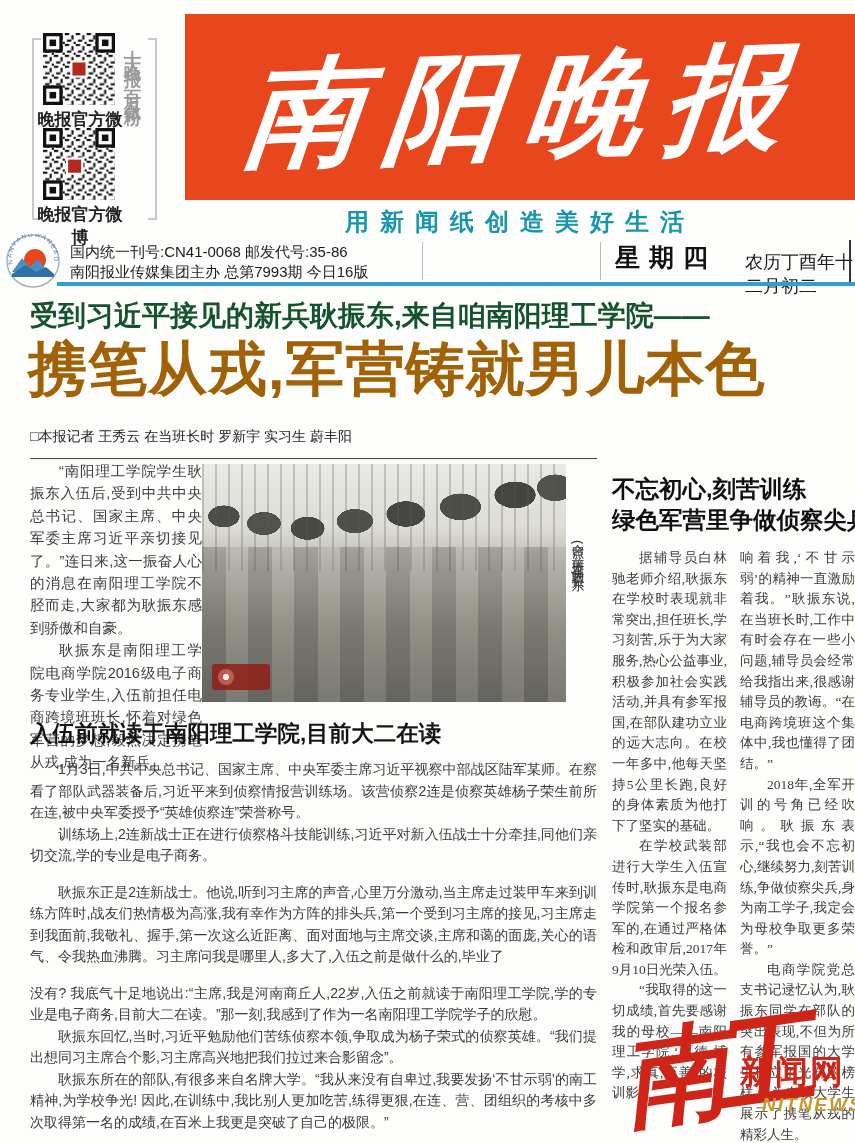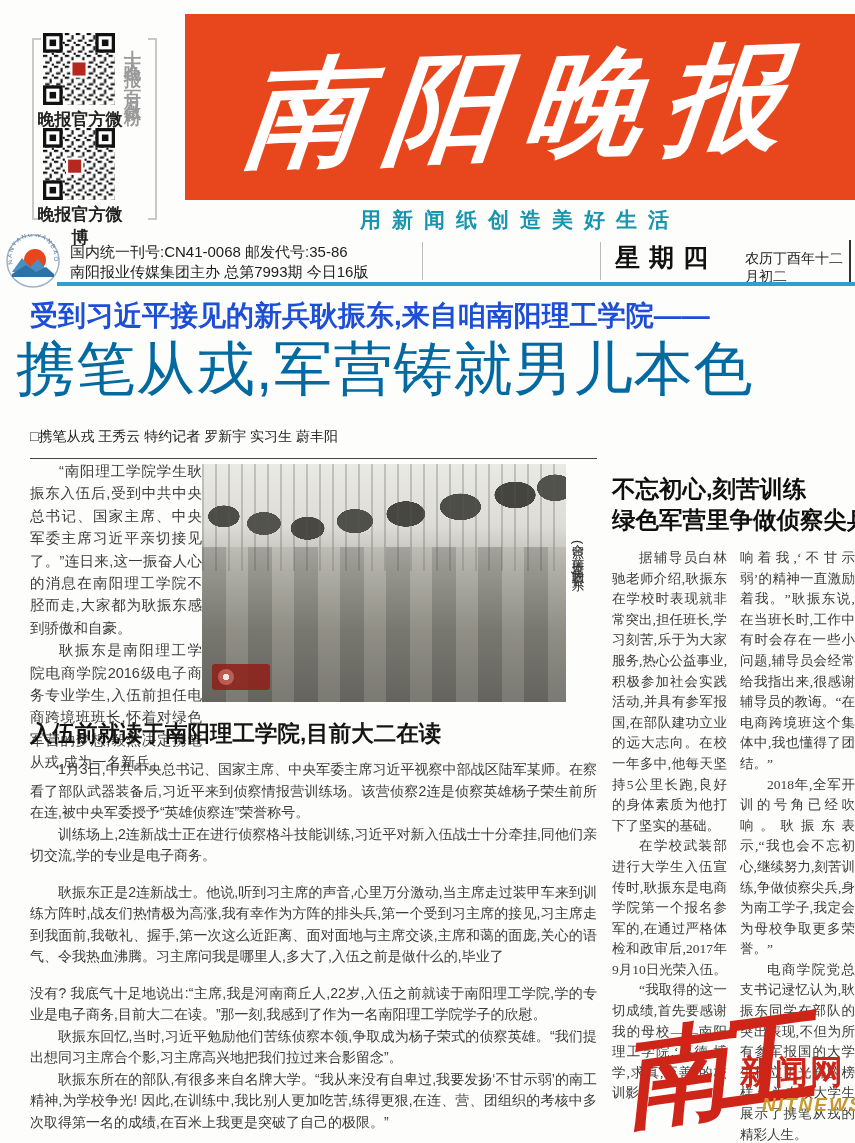--- a/index.html
+++ b/index.html
@@ -14,38 +14,38 @@
              border-top:2px solid #c9c9c9;border-bottom:2px solid #c9c9c9;}
   .qr{left:11px;width:72px;height:72px;}
   .qr-label{left:0;width:96px;text-align:center;font-size:17px;font-weight:700;color:#222;}
   .side-text{left:88px;top:6px;width:24px;height:190px;writing-mode:vertical-rl;
              font-size:17px;color:#9a9a9a;letter-spacing:7px;font-weight:600;line-height:24px;}
   #masthead{left:185px;top:14px;width:670px;height:186px;display:flex;
             align-items:center;justify-content:center;}
   #masthead-title{color:#fff;font-family:"DejaVu Serif","Liberation Serif",serif;
             font-size:118px;font-weight:900;font-style:italic;letter-spacing:22px;
             transform:skew(-6deg,-2deg);white-space:nowrap;text-indent:10px;}
-  #slogan{left:185px;top:206px;width:670px;text-align:center;font-size:21px;font-weight:800;
+  #slogan{left:185px;top:206px;width:670px;text-align:center;font-size:24px;font-weight:800;
           letter-spacing:11px;}
   
   #infobar{left:0;top:240px;width:855px;height:46px;}
   #round-logo{left:6px;top:-6px;width:54px;height:54px;}
   .issue-block{left:70px;top:2px;font-size:15px;line-height:20px;color:#1c1c1c;font-weight:500;white-space:nowrap;}
   .vdiv{top:2px;width:0;height:38px;border-left:1px solid #bbb;}
   .date-block{left:437px;top:2px;white-space:nowrap;}
   .date-block .pre{font-size:16px;font-weight:600;}
   .date-block .day{font-size:36px;font-weight:800;position:relative;top:4px;letter-spacing:-1px;}
   .date-block .suf{font-size:13px;font-weight:600;}
   .weekday{left:615px;top:1px;font-size:25px;font-weight:900;letter-spacing:9px;color:#111;}
-  .lunar{left:745px;top:10px;font-size:14px;color:#1c1c1c;font-weight:500;}
+  .lunar{left:745px;top:10px;font-size:18px;color:#1c1c1c;font-weight:500;}
   .edge-div{left:849px;top:0px;width:0;height:42px;border-left:2px solid #333;}
   #blue-rule{left:57px;top:42px;width:798px;height:4px;}
   
-  #kicker{left:30px;top:297px;width:810px;font-size:28px;font-weight:700;color:#1d4ed8;white-space:nowrap;}
-  #headline{left:16px;top:330px;width:820px;font-size:59px;font-weight:400;color:#0369a1;
+  #kicker{left:30px;top:297px;width:810px;font-size:28px;font-weight:700;color:#14532d;white-space:nowrap;}
+  #headline{left:28px;top:330px;width:820px;font-size:59px;font-weight:700;color:#a16207;
             letter-spacing:1px;white-space:nowrap;font-stretch:condensed;}
   #byline{left:30px;top:428px;width:567px;font-size:14px;color:#222;
           border-bottom:1.5px solid #444;padding-bottom:12px;}
   
   .serif{font-family:"Liberation Serif",serif;}
   p.body{margin:0;font-size:14px;line-height:21.5px;text-align:justify;color:#3b3b3b;
          text-indent:2em;}
   p.body.noind{text-indent:0;}
   
   #main{left:30px;top:460px;width:567px;height:683px;}
@@ -177,21 +177,21 @@
   <div class="abs vdiv" style="left:422px"></div>
   <div class="abs vdiv" style="left:600px"></div>
   <div class="abs weekday">星期四</div>
   <div class="abs lunar">农历丁酉年十二月初二</div>
   <div class="abs edge-div"></div>
   <div class="abs" id="blue-rule" style="background:#2f9fcc"></div>
 </div>
 
 <div class="abs" id="kicker">受到习近平接见的新兵耿振东,来自咱南阳理工学院——</div>
 <div class="abs" id="headline">携笔从戎,军营铸就男儿本色</div>
-<div class="abs" id="byline">□携笔从戎 王秀云 特约记者 罗新宇 实习生 蔚丰阳</div>
+<div class="abs" id="byline">□本报记者 王秀云 在当班长时 罗新宇 实习生 蔚丰阳</div>
 
 <div class="abs" id="main">
   <div id="row1">
     <div id="intro-col">
       <p class="body">“南阳理工学院学生耿振东入伍后,受到中共中央总书记、国家主席、中央军委主席习近平亲切接见了。”连日来,这一振奋人心的消息在南阳理工学院不胫而走,大家都为耿振东感到骄傲和自豪。</p>
       <p class="body">耿振东是南阳理工学院电商学院2016级电子商务专业学生,入伍前担任电商跨境班班长,怀着对绿色军营的梦想,毅然决定携笔从戎,成为一名新兵。</p>
     </div>
     <div id="photo">
       <div id="watermark"></div>
     </div>

